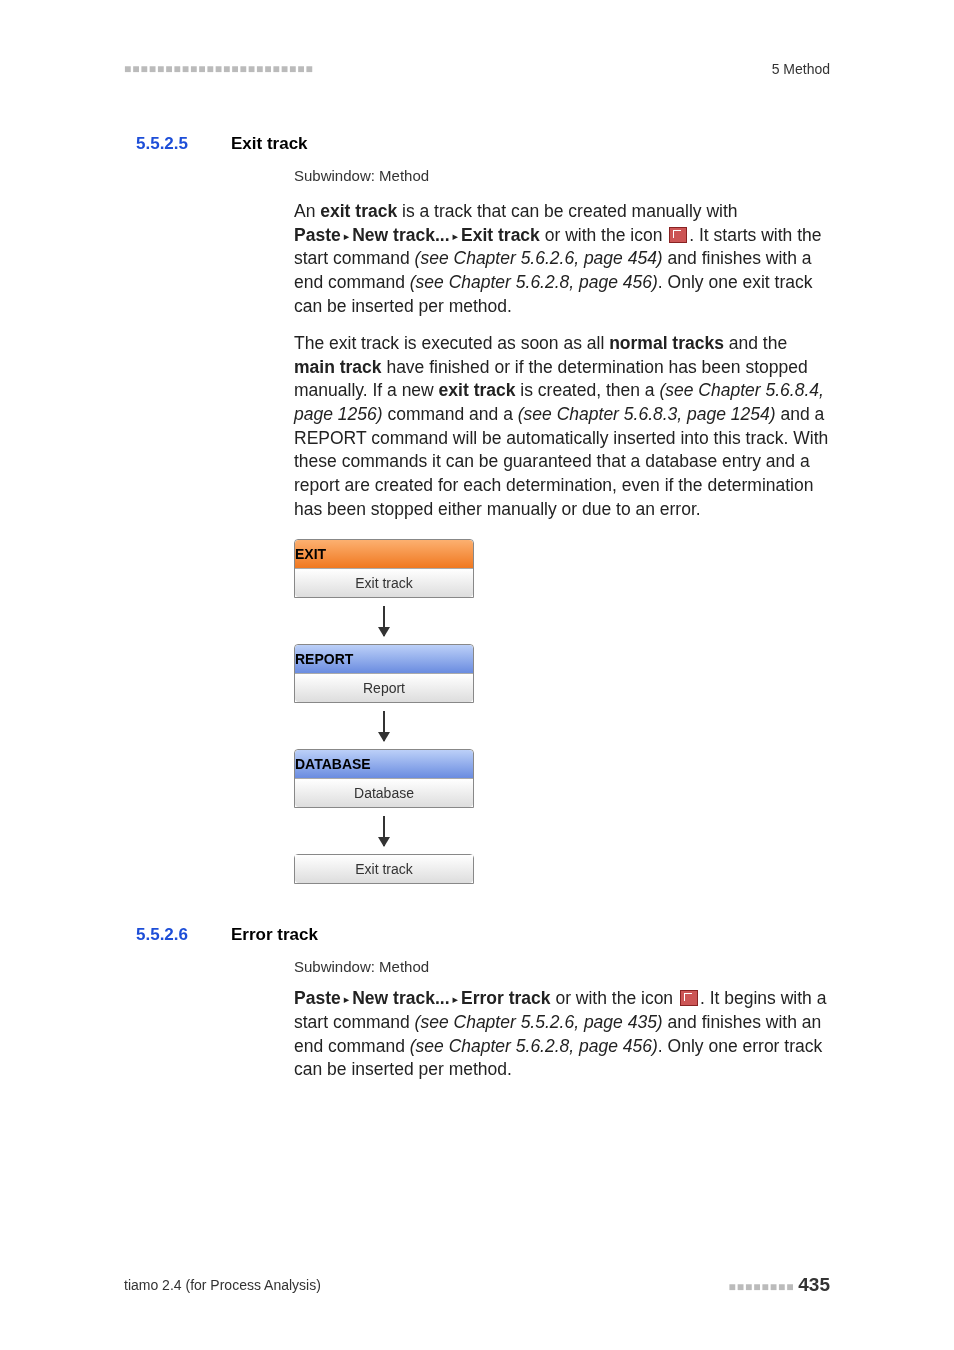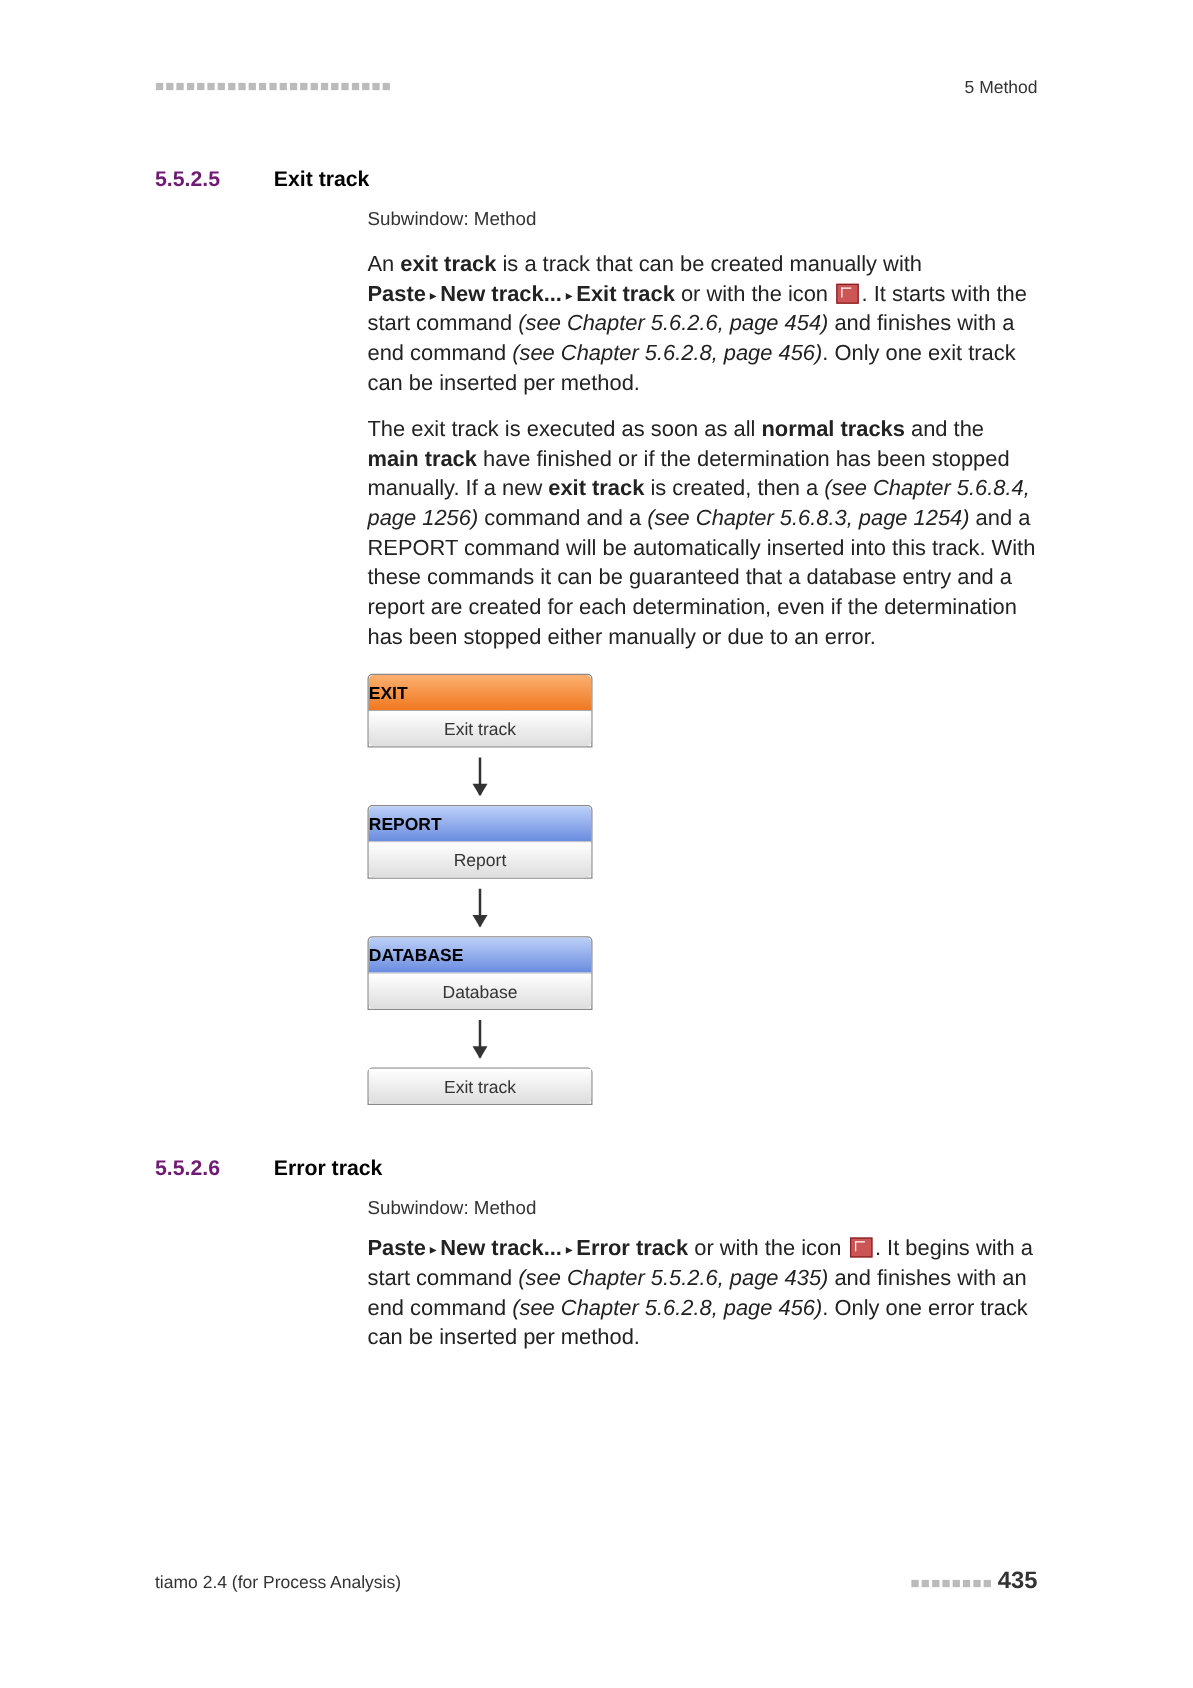--- a/index.html
+++ b/index.html
@@ -22,21 +22,21 @@
   .hdr {
     display: flex; justify-content: space-between; align-items: center;
     font-size: 14px; color: #444;
   }
   .dots-h { letter-spacing: 1px; color: #bbb; font-size: 12px; }
   .hdr-right { font-size: 14px; color:#333; }
   .section {
     margin-top: 54px;
   }
   .sect-row { display: flex; }
-  .sect-num { width: 95px; font-weight: 800; color:#701a75; font-size: 17px;}
+  .sect-num { width: 95px; font-weight: 800; color:#1d4ed8; font-size: 17px; margin-left: 12px;}
   .sect-title { font-weight: 800; color:#000; font-size: 17px;}
   .body-col { margin-left: 170px; }
   .subwin { margin-top: 10px; font-size: 15px; color:#333;}
   .subwin b { font-weight: 400; }
   p { margin: 14px 0 0 0; }
   .bold { font-weight: 700; }
   .ital { font-style: italic; }
   .tri { font-size: 11px; vertical-align: 1px; padding: 0 3px;}
   .icon-inline {
     display: inline-block; width: 16px; height: 14px; vertical-align: -2px;
@@ -68,21 +68,21 @@
   .arrow-wrap { height: 46px; display:flex; align-items:center; justify-content:center; }
   .arrow {
     width: 2px; height: 30px; background:#333; position: relative;
   }
   .arrow::after {
     content:""; position:absolute; left:-5px; bottom:-1px;
     border-left:6px solid transparent; border-right:6px solid transparent;
     border-top:10px solid #333;
   }
   .ftr {
-    position: absolute; left:124px; right:124px; bottom: 72px;
+    position: absolute; left:124px; right:124px; bottom: 52px;
     display:flex; justify-content: space-between; align-items:center;
     font-size: 14px; color:#333;
   }
   .ftr .dots-f { letter-spacing:1px; color:#bbb; font-size:12px;}
   .ftr .pg { font-weight:800; font-size:19px;}
 </style>
 </head>
 <body>
 
 <div class="page">

